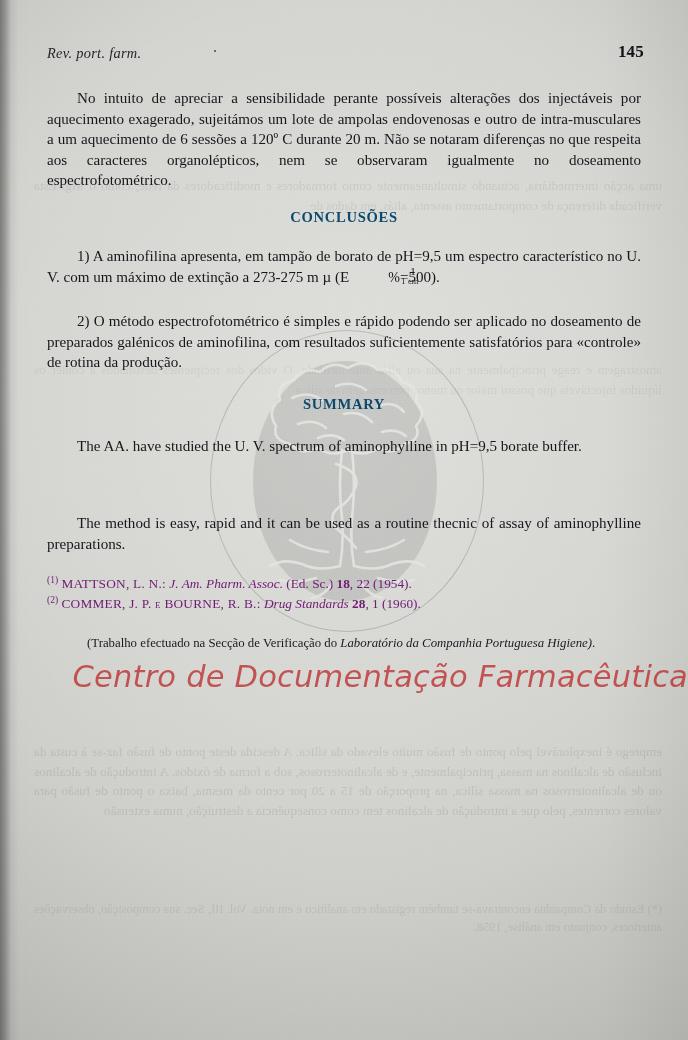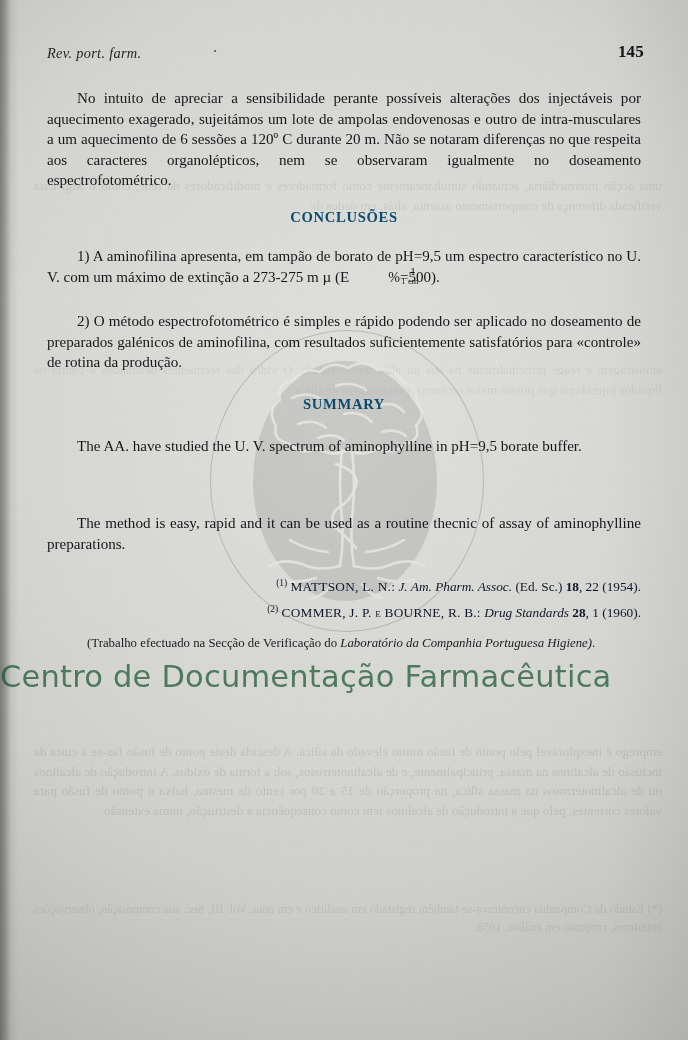--- a/index.html
+++ b/index.html
@@ -193,23 +193,22 @@
     line-height: 1;
     letter-spacing: .2px;
   }
   .ecoef .pct { font-size: 14px; }
 
   .biblio {
     position: absolute;
     left: 47px;
     width: 594px;
     font-size: 13.3px;
-    line-height: 22px;
-    color: #0f172a;
-    text-align: right;
+    line-height: 17px;
+    color: #701a75;
   }
   .biblio-row { white-space: nowrap; }
   .bib-mark { font-size: 9.5px; vertical-align: super; }
   .sc { font-variant: small-caps; letter-spacing: .25px; }
   .it { font-style: italic; }
   .bd { font-weight: bold; }
 
   .footnote {
     position: absolute;
     left: 47px;
@@ -220,29 +219,30 @@
     text-align: justify;
     color: #1a1b1f;
   }
   .footnote p { margin: 16px; text-indent: 24px; }
 
   
   .stamp {
     position: absolute;
     left: 0;
     width: 688px;
-    text-align: left;
+    text-align: right;
     font-family: "DejaVu Sans", sans-serif;
     font-weight: 400;
-    color: #14532d;
+    color: #b91c1c;
     opacity: .70;
     letter-spacing: .2px;
     pointer-events: none;
     user-select: none;
     text-shadow: 0 0 1px rgba(255,255,255,0.35);
+    font-style: italic;
   }
   .stamp-l1 { top: 659px; font-size: 30.5px; }
   .stamp-l2 { top: 703px; font-size: 30.5px; }
 </style>
 </head>
 <body>
 
 <div id="page">
 
   <div class="paper-base"></div>

